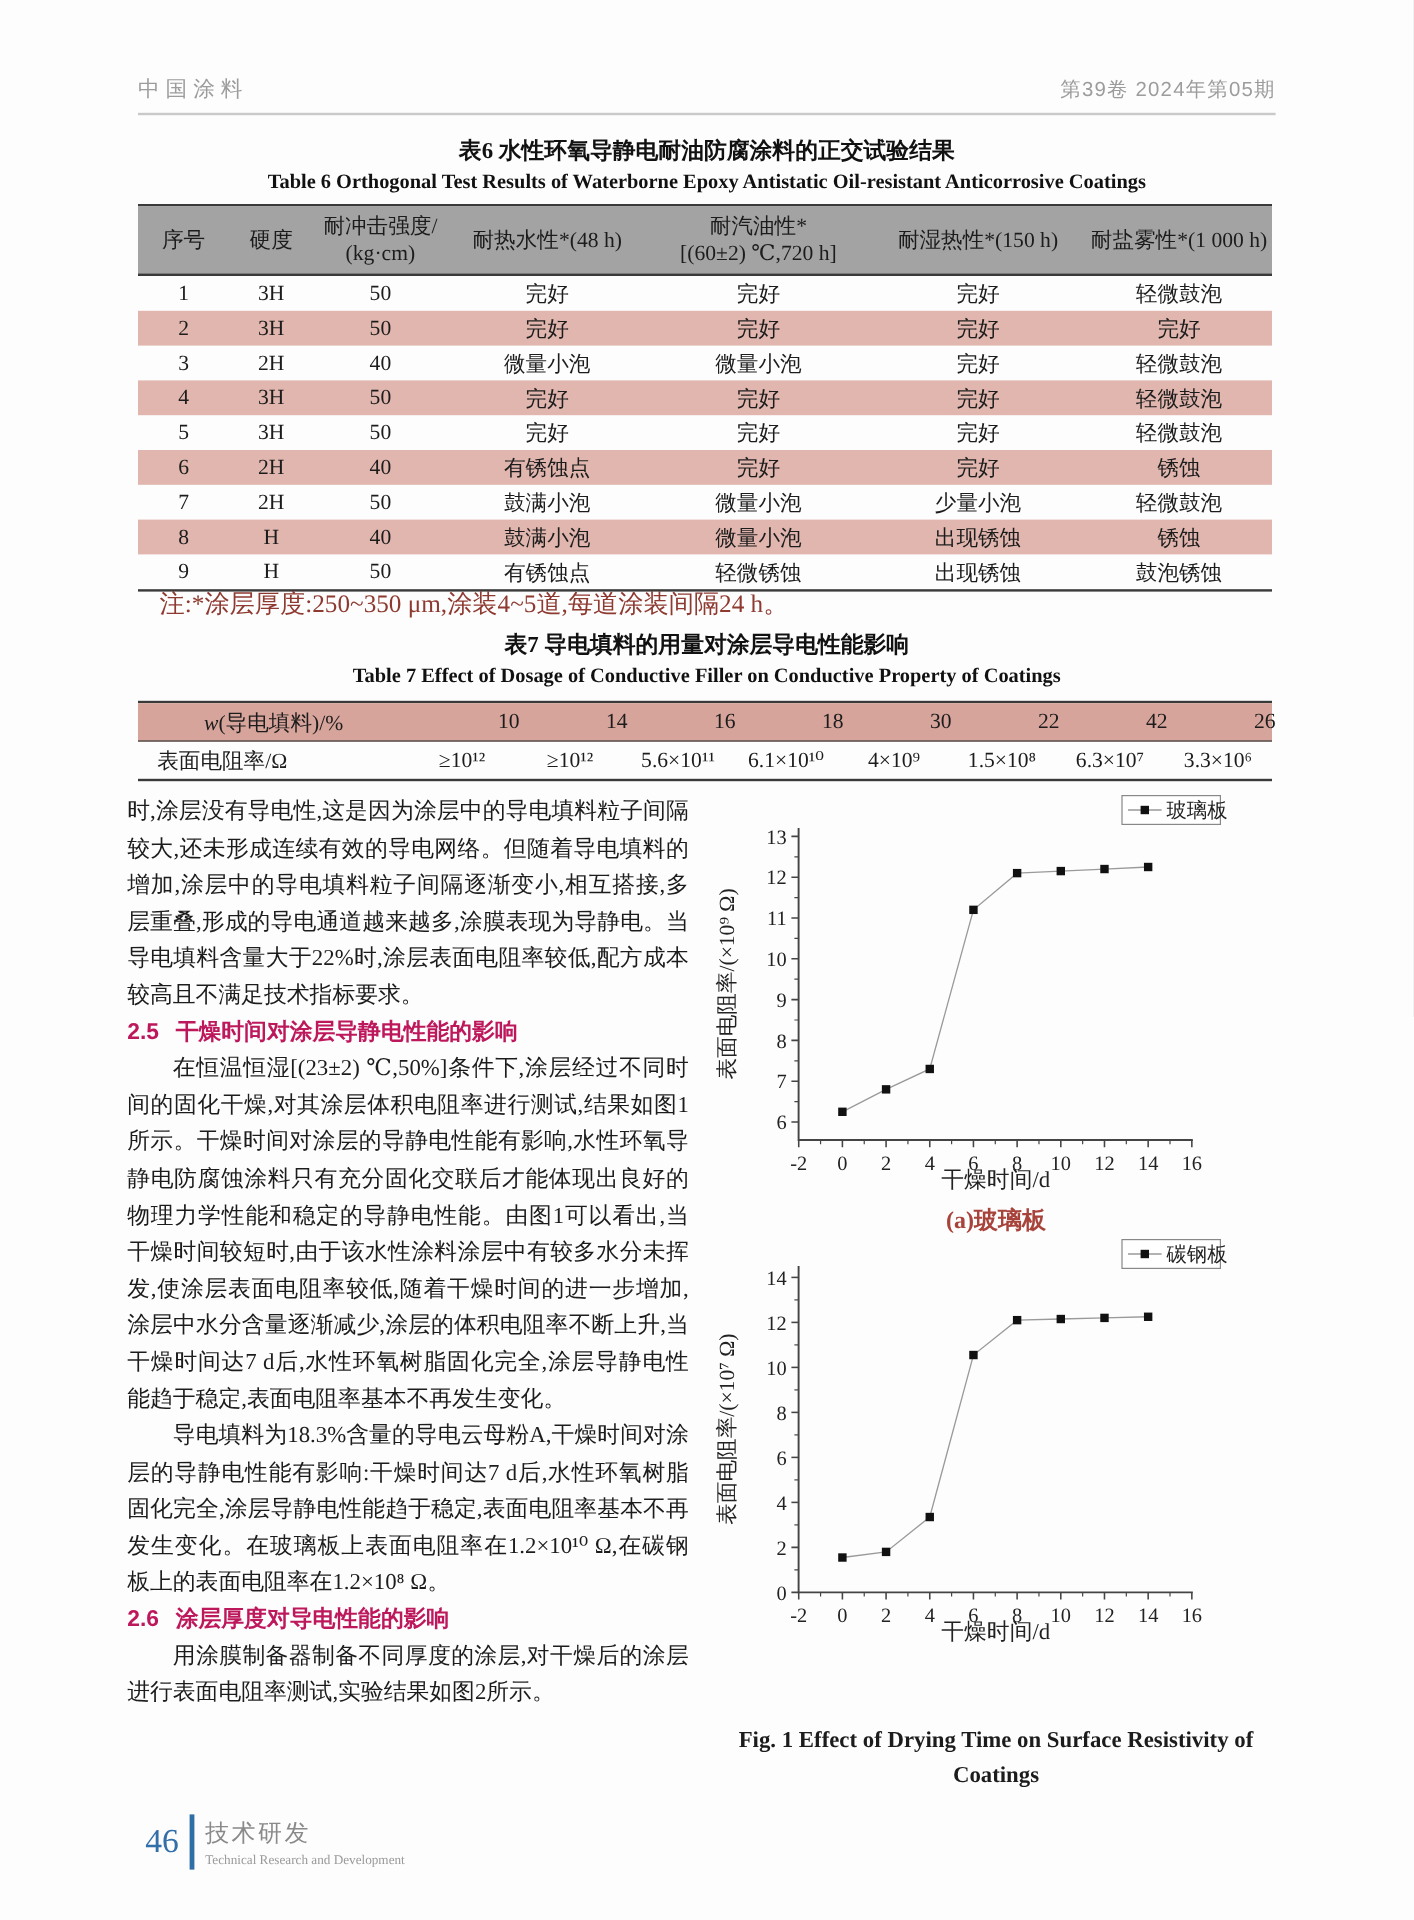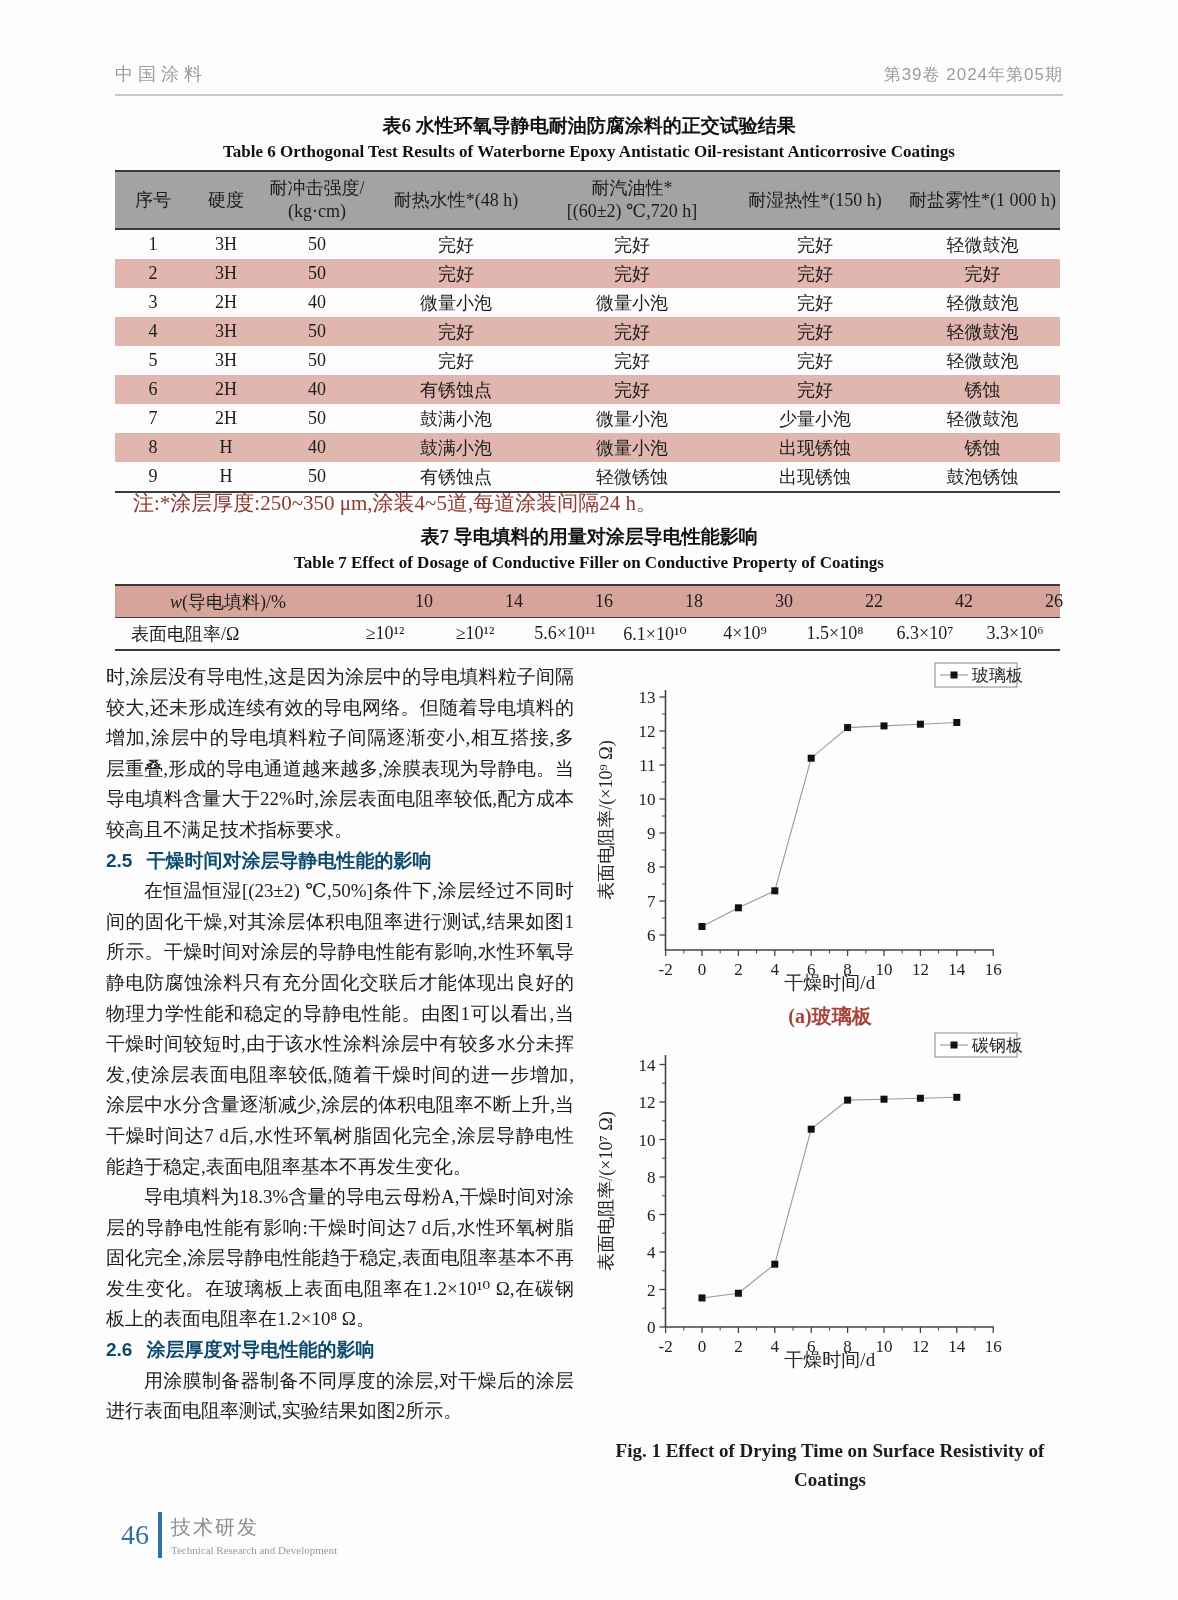--- a/index.html
+++ b/index.html
@@ -32,21 +32,21 @@
   .t7 .t7-row{display:grid;grid-template-columns:225px repeat(8,90px);height:31px;align-items:center;font-size:18px;}
   .t7 .t7-row.first{background:#d7a49b;border-bottom:1.5px solid #3a3a3a;padding-left:39px;}
   .t7 .lab{text-align:left;padding-left:16px;}
   .t7 .val{text-align:center;}
   .it{font-style:italic;}
 
   
   .leftcol{top:662px;left:106px;width:468px;font-size:19px;line-height:30.6px;text-align:justify;}
   .leftcol p{margin:0;}
   .leftcol p.ind{text-indent:2em;}
-  .sechead{color:#0c4a6e;font-weight:700;}
+  .sechead{color:#be185d;font-weight:700;}
   .sechead .num{font-family:"Liberation Sans",sans-serif;margin-right:14px;}
 
   
   .chart-svg{left:590px;width:480px;}
   #chart-a{top:640px;height:362px;}
   #chart-b{top:1030px;height:348px;}
   .chart-svg text{font-family:"Liberation Serif","DejaVu Serif",serif;fill:#222;}
   .subcap{left:590px;width:480px;text-align:center;color:#a8433b;font-size:20px;}
   .figcap-cn{top:1406px;left:590px;width:480px;text-align:center;font-size:19px;font-weight:700;}
   .figcap-en{top:1436px;left:590px;width:480px;text-align:center;font-size:19px;font-weight:700;line-height:29px;}

